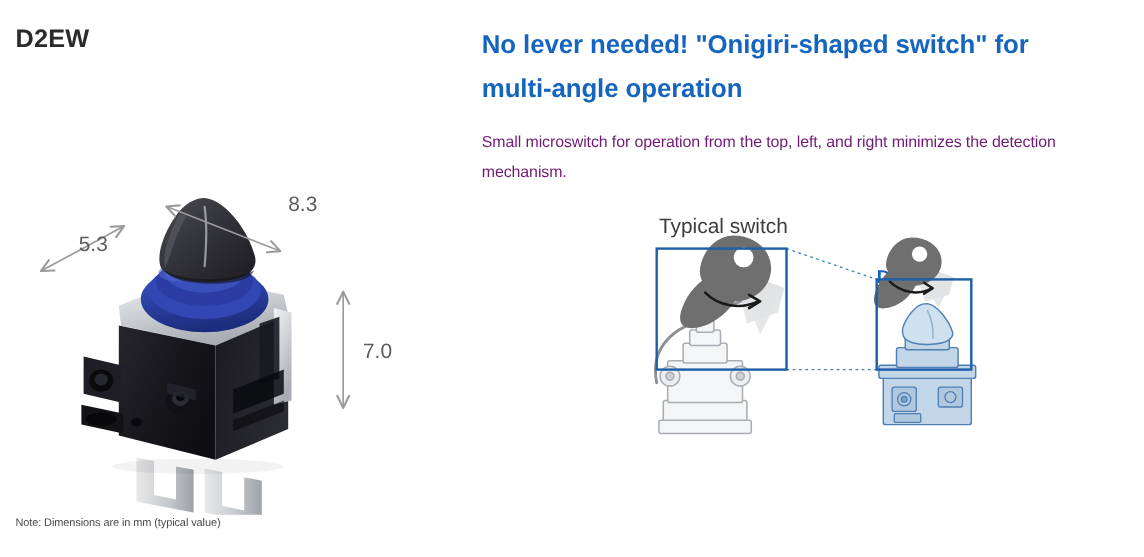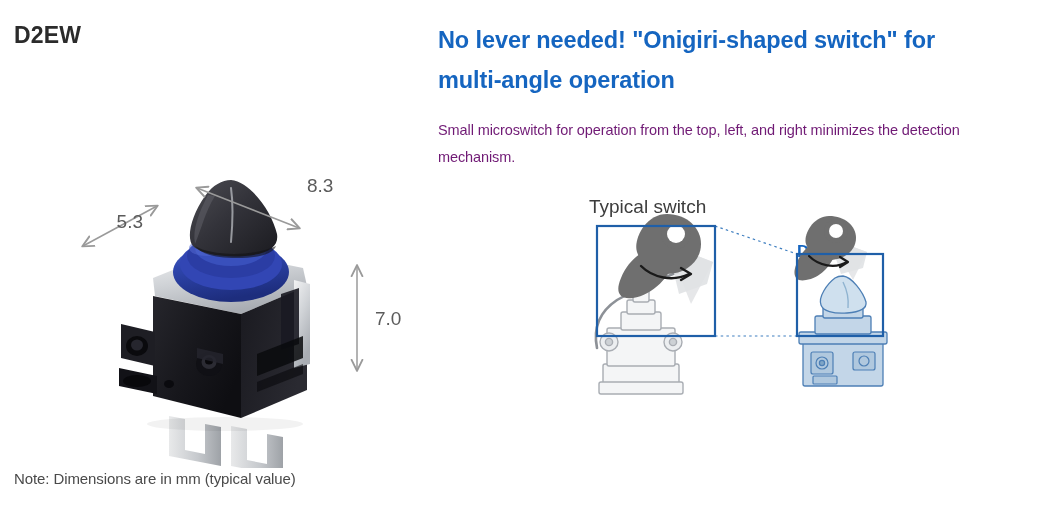--- a/index.html
+++ b/index.html
@@ -51,45 +51,44 @@
     letter-spacing: -0.1px;
   }
 
   
   #photo-block {
     position: absolute;
     left: 0px;
     top: 168px;
     width: 420px;
     height: 300px;
-    padding-left: 45px;
   }
   #photo-svg { display: block; }
 
   
   #note {
     position: absolute;
     left: 14px;
     top: 470px;
-    font-size: 15px;
+    font-size: 10px;
     color: #4a4a4a;
     letter-spacing: -0.1px;
   }
 
   
   #diagram-block {
     position: absolute;
     left: 575px;
     top: 196px;
     width: 340px;
     height: 210px;
   }
   #diagram-label-typical {
     position: absolute;
-    left: 14px;
+    left: 24px;
     top: 0px;
     font-size: 19px;
     color: #3d3d3d;
     font-weight: normal;
     white-space: nowrap;
     text-align: center;
   }
   #diagram-label-d2ew {
     position: absolute;
     left: 222px;

